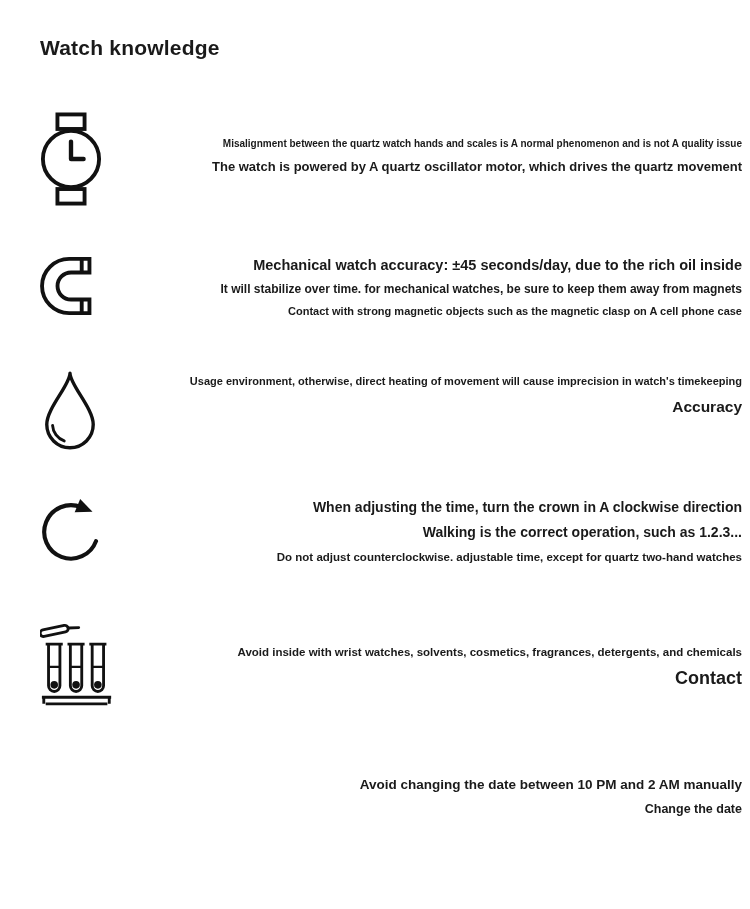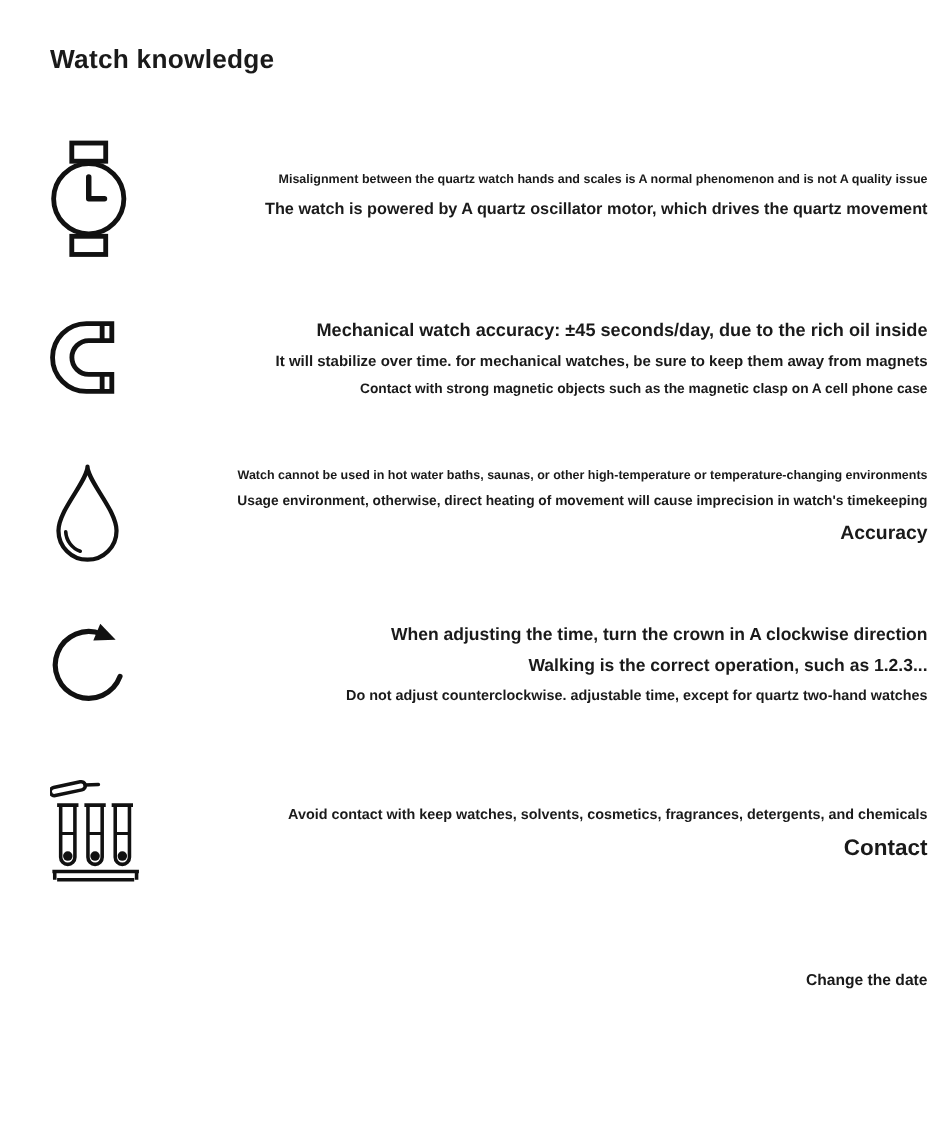--- a/index.html
+++ b/index.html
@@ -59,21 +59,20 @@
   </div>
 
   <div class="section mt50">
     <div class="icon-col">
       <svg viewBox="0 0 62 84" width="60" height="82" fill="none" stroke="#111" stroke-width="3.5">
         <path d="M31,4 C 31,16 7,40 7,57 A 24,24 0 0 0 55,57 C 55,40 31,16 31,4 Z" stroke-linejoin="round"></path>
         <path d="M13,58 A 18,18 0 0 0 25,74" stroke-width="3" stroke-linecap="round"></path>
       </svg>
     </div>
     <div class="text-col pt6">
-      <p class="fs10">Watch cannot be used in hot water baths, saunas, or other high-temperature or temperature-changing environments</p>
       <p class="fs11 i10">Usage environment, otherwise, direct heating of movement will cause imprecision in watch's timekeeping</p>
       <p class="fs155 i10">Accuracy</p>
     </div>
   </div>
 
   <div class="section mt48">
     <div class="icon-col">
       <svg viewBox="0 0 64 72" width="66" height="74" fill="none" stroke="#111" stroke-width="4">
         <path d="M40,8 A 26,26 0 1 0 54.4,41" stroke-linecap="round"></path>
         <polygon points="51,12.5 39,0 33.6,13" fill="#111" stroke="none"></polygon>
@@ -97,24 +96,25 @@
         <path d="M29,28 L47,28 M32,28 L32,72 A 6,6 0 0 0 44,72 L44,28"></path>
         <path d="M52,28 L70,28 M55,28 L55,72 A 6,6 0 0 0 67,72 L67,28"></path>
         <path d="M9,52 L21,52 M32,52 L44,52 M55,52 L67,52" stroke-width="2.5"></path>
         <circle cx="15" cy="71" r="4" fill="#111" stroke="none"></circle>
         <circle cx="38" cy="71" r="4" fill="#111" stroke="none"></circle>
         <circle cx="61" cy="71" r="4" fill="#111" stroke="none"></circle>
         <path d="M2,84 L75,84 M6,91 L71,91 M4,84 L4,91 M73,84 L73,91" stroke-width="3"></path>
       </svg>
     </div>
     <div class="text-col pt28">
-      <p class="fs115 i12">Avoid contact with keep watches, solvents, cosmetics, fragrances, detergents, and chemicals</p>
+      <p class="fs115 i12">Avoid inside with wrist watches, solvents, cosmetics, fragrances, detergents, and chemicals</p>
       <p class="fs18">Contact</p>
     </div>
   </div>
 
   <div class="section mt44">
     <div class="text-col pt22">
+      <p class="fs135 i60">Avoid changing the date between 10 PM and 2 AM manually</p>
       <p class="fs125">Change the date</p>
     </div>
   </div>
 
 </div>
 
 </body></html>

